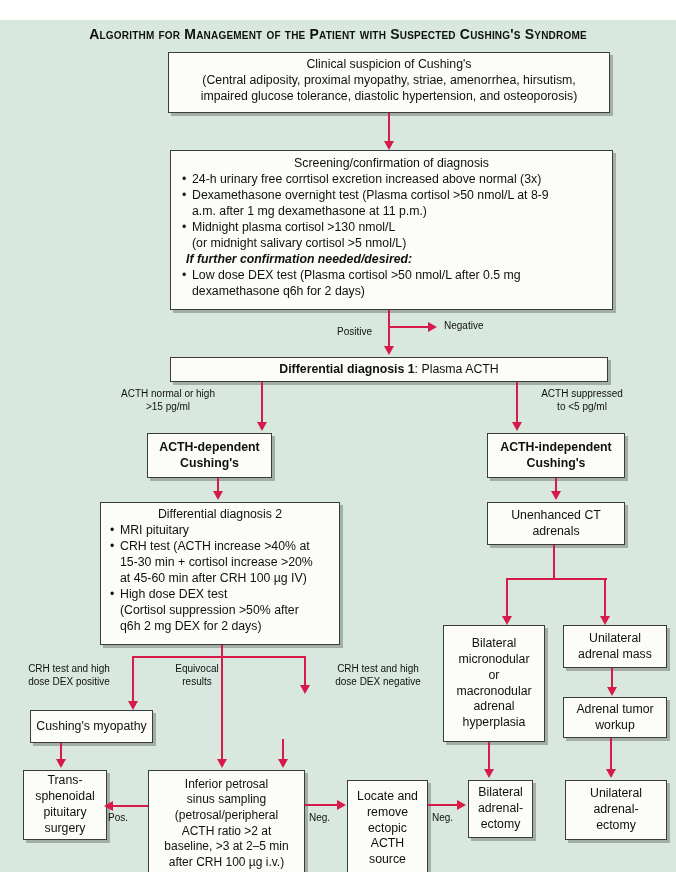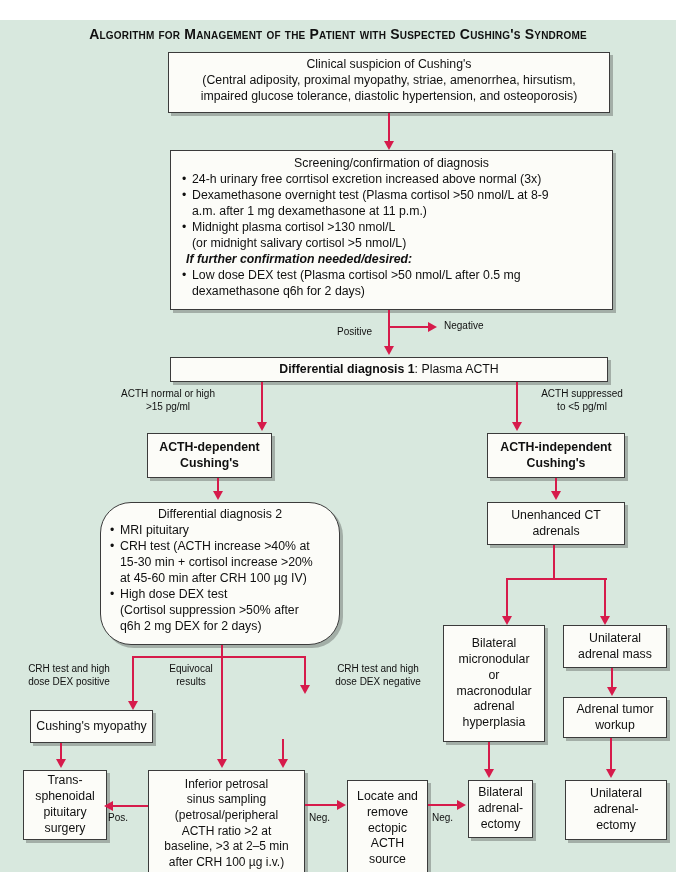--- a/index.html
+++ b/index.html
@@ -69,21 +69,21 @@
 
   <div class="box bold" style="left:147px; top:413px; width:125px; height:45px;">
     <div class="txt">ACTH-dependent
 Cushing's</div>
   </div>
   <div class="box bold" style="left:487px; top:413px; width:138px; height:45px;">
     <div class="txt">ACTH-independent
 Cushing's</div>
   </div>
 
-  <div class="box panel" style="left:100px; top:482px; width:240px; height:143px; padding:4px 6px;border-radius:31px;">
+  <div class="box panel" style="left:100px; top:482px; width:240px; height:143px; padding:4px 6px;">
     <div class="panel-heading">Differential diagnosis 2</div>
     <div class="bullet">MRI pituitary</div>
     <div class="bullet">CRH test (ACTH increase &gt;40% at
 15-30 min + cortisol increase &gt;20%
 at 45-60 min after CRH 100 µg IV)</div>
     <div class="bullet">High dose DEX test
 (Cortisol suppression &gt;50% after
 q6h 2 mg DEX for 2 days)</div>
   </div>
 
@@ -146,21 +146,21 @@
   </div>
 
   <div class="lbl" style="left:337px; top:306px;">Positive</div>
   <div class="lbl" style="left:444px; top:300px;">Negative</div>
   <div class="lbl" style="left:105px; top:368px; width:126px;">ACTH normal or high
 &gt;15 pg/ml</div>
   <div class="lbl" style="left:524px; top:368px; width:116px;">ACTH suppressed
 to &lt;5 pg/ml</div>
   <div class="lbl" style="left:10px; top:643px; width:118px;">CRH test and high
 dose DEX positive</div>
-  <div class="lbl" style="left:156px; top:643px; width:70px;">Equivocal
+  <div class="lbl" style="left:162px; top:643px; width:70px;">Equivocal
 results</div>
   <div class="lbl" style="left:318px; top:643px; width:120px;">CRH test and high
 dose DEX negative</div>
   <div class="lbl" style="left:108px; top:792px;">Pos.</div>
   <div class="lbl" style="left:309px; top:792px;">Neg.</div>
   <div class="lbl" style="left:432px; top:792px;">Neg.</div>
 
   <div class="v" style="left:388px; top:93px; height:28px;"></div>
   <div class="ah-down" style="left:383.5px; top:121px;"></div>
 

